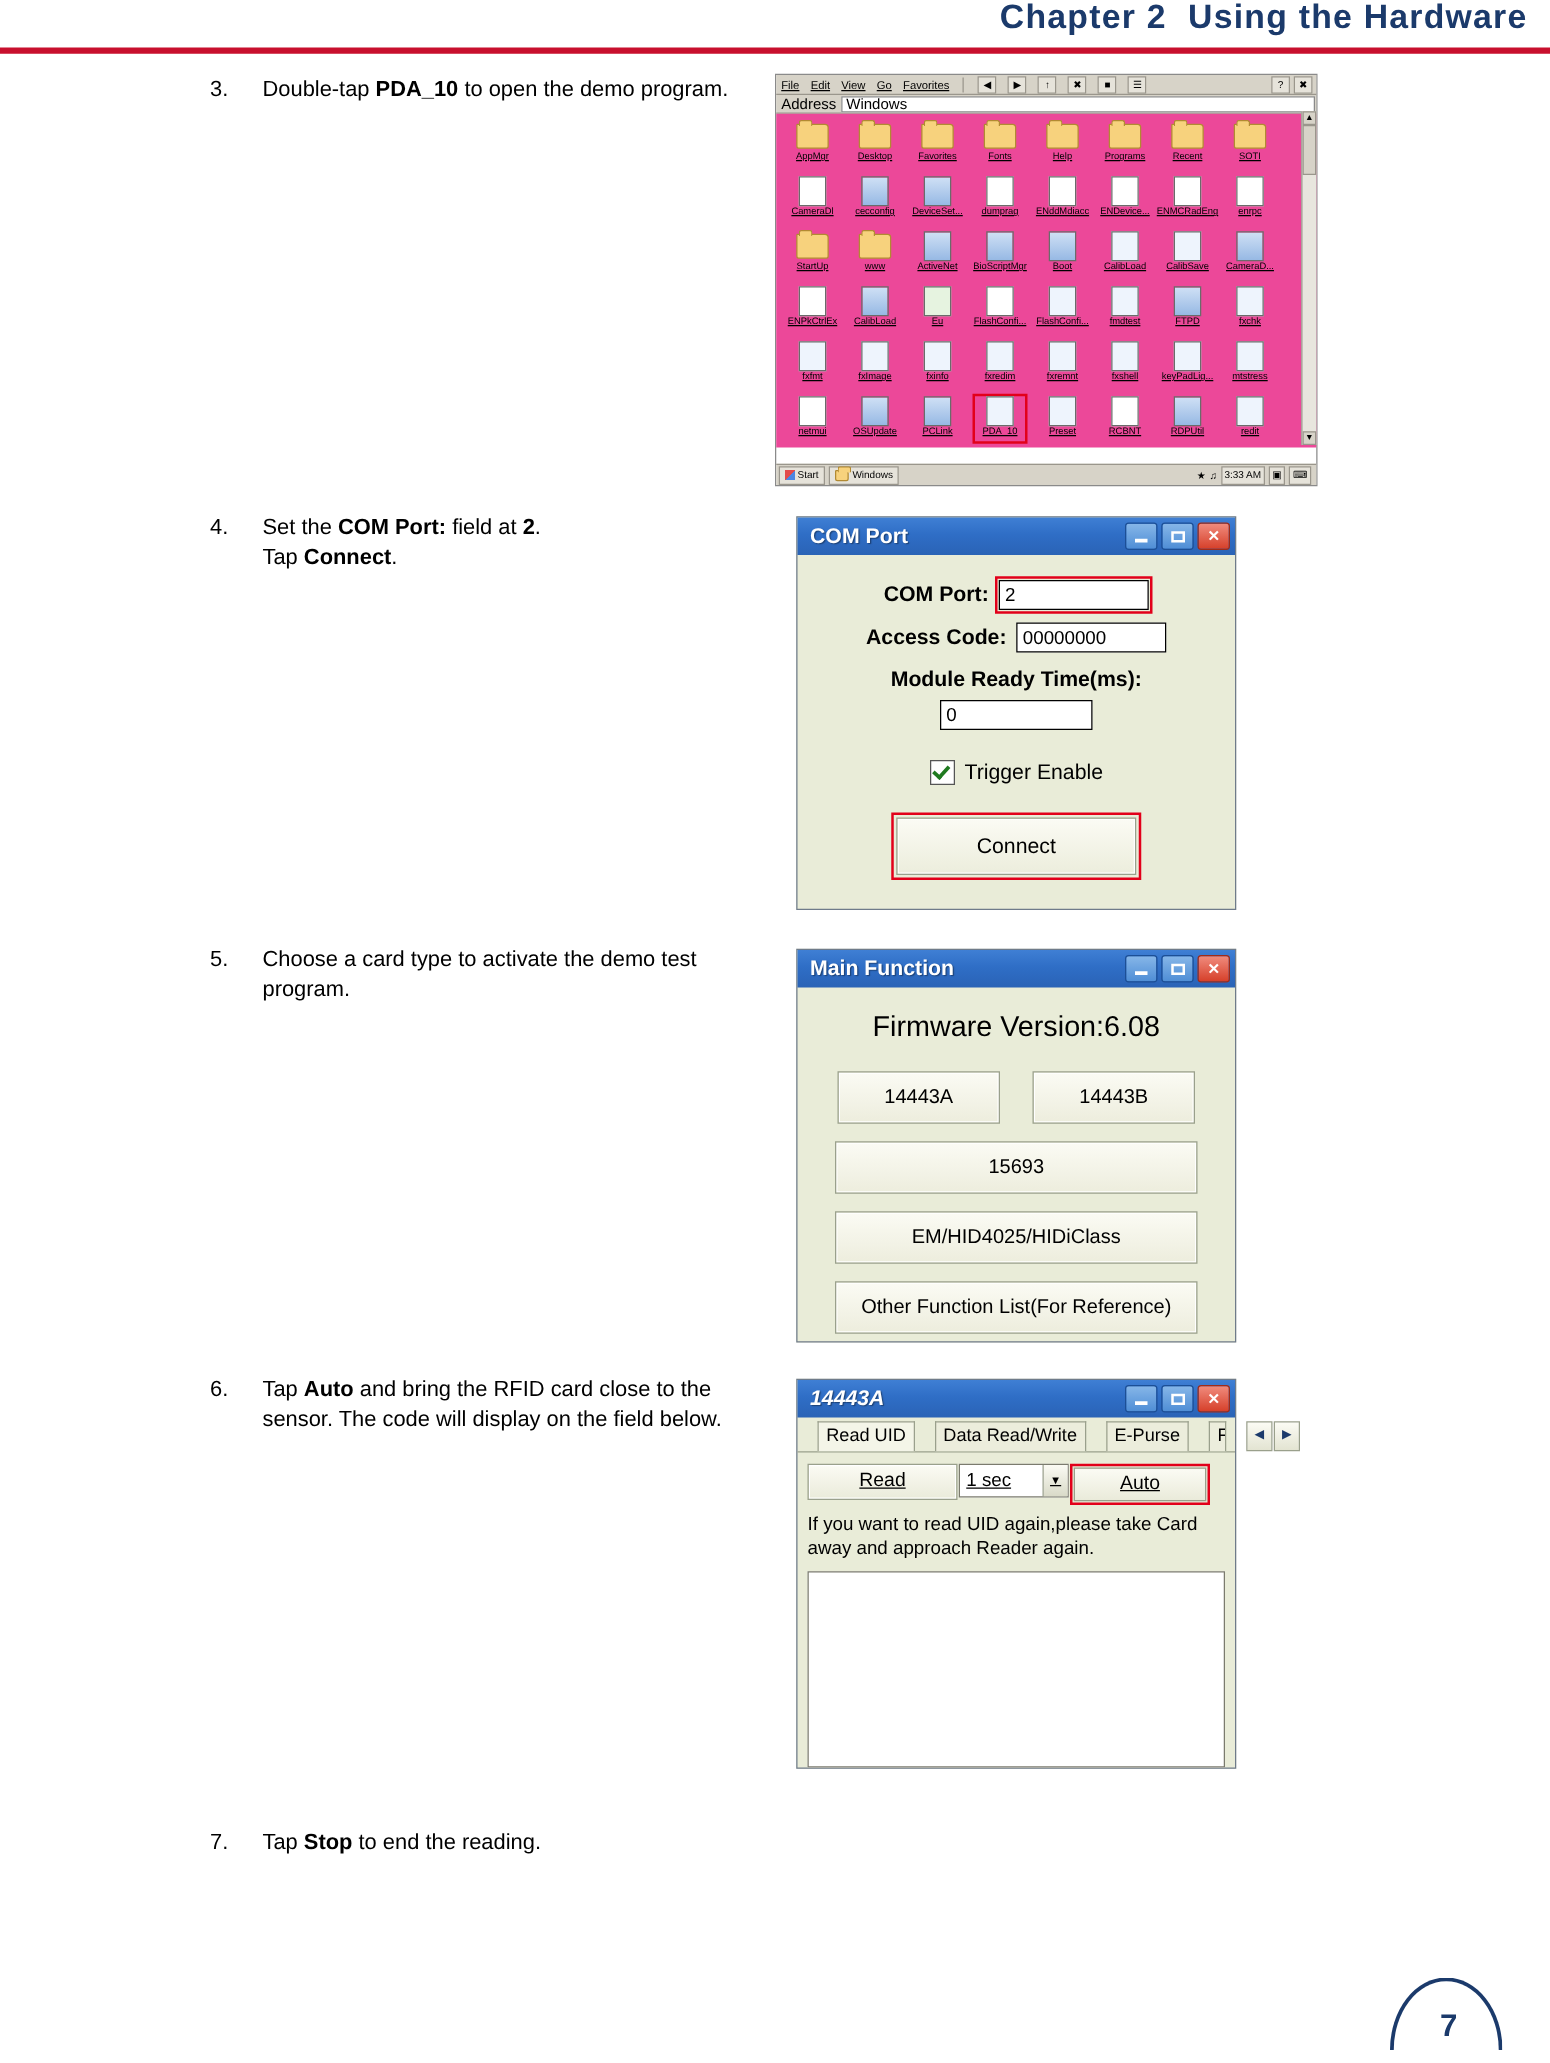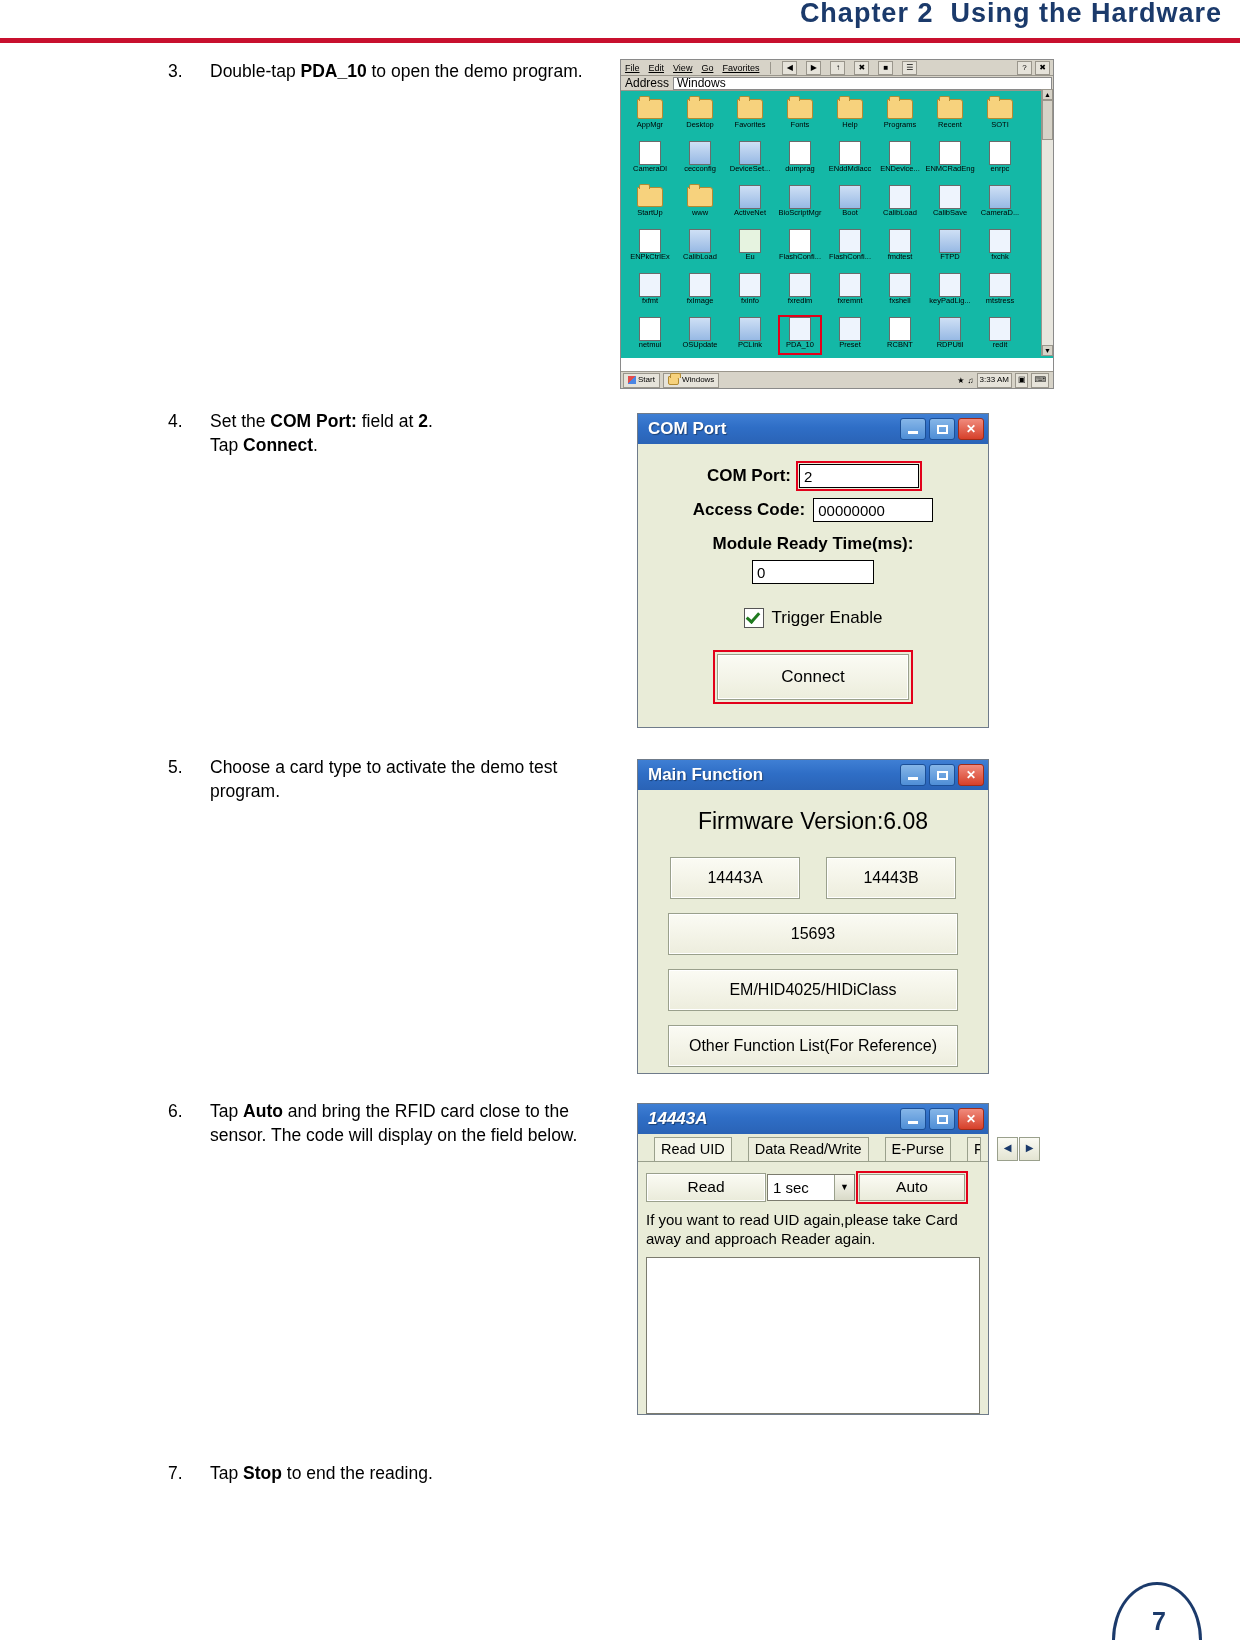--- a/index.html
+++ b/index.html
@@ -119,23 +119,24 @@
     border: 1px solid #8a8a8a;
     height: 11px;
     line-height: 11px;
     flex: 1;
     padding-left: 3px;
     margin-right: 1px;
   }
   #explorer .iconarea {
     position: relative;
     height: 267px;
-    background: #14b8a6;
+    background: #ec4899;
     padding: 6px 2px 0 4px;
     box-sizing: border-box;
+    text-decoration: underline;
   }
   #explorer .iconrow {
     display: flex;
     height: 44px;
   }
   #explorer .iconcell {
     width: 50px;
     text-align: center;
     font-size: 7.5px;
     line-height: 1.1;
@@ -500,23 +501,24 @@
     text-align: center;
     line-height: 20px;
     color: #1b3a6b;
   }
   #dlg14443a .panel {
     border-top: 1px solid #9aa08c;
     padding: 6px 8px 8px;
   }
   #dlg14443a .ctrlrow {
     display: flex;
-    align-items: center;
+    align-items: flex-start;
     gap: 1px;
     margin-top: 3px;
+    text-decoration: underline;
   }
   #dlg14443a .readbtn {
     width: 118px; height: 27px;
     line-height: 25px;
     text-align: center;
     font-size: 15.5px;
     background: linear-gradient(180deg,#fbfbf4,#eaebda);
     border: 1px solid #9aa08c;
     box-shadow: inset 0 0 0 1px #fff;
   }

